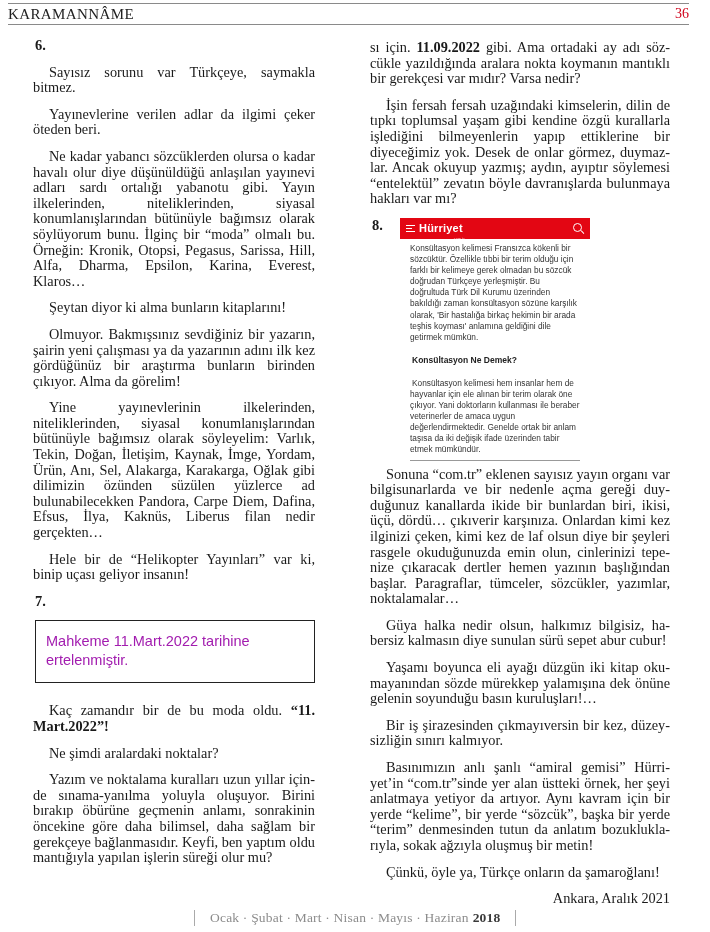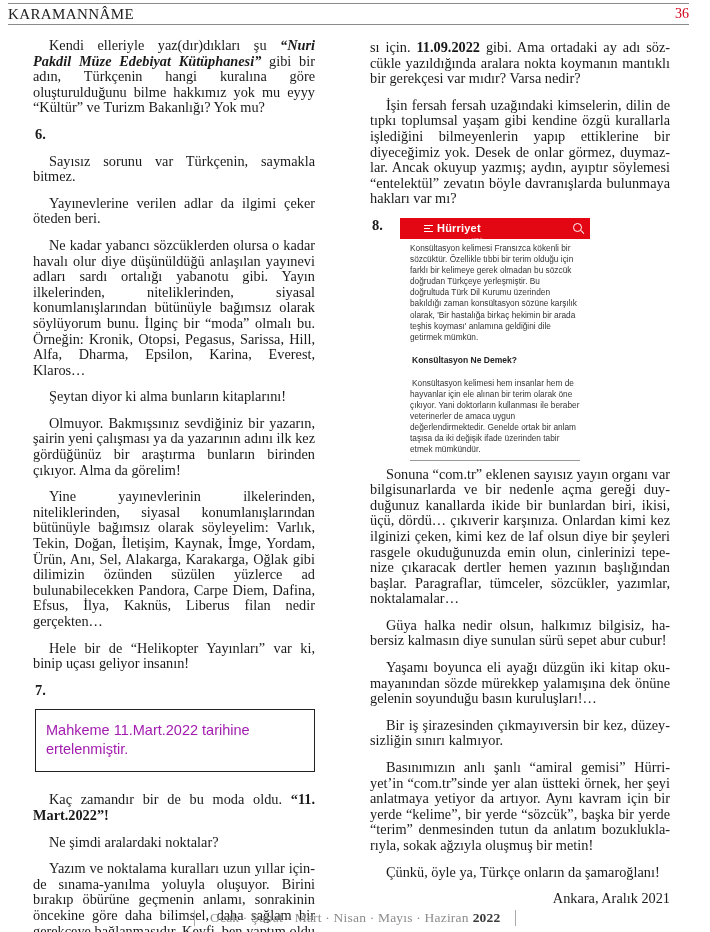--- a/index.html
+++ b/index.html
@@ -29,21 +29,21 @@
     text-align: left;
   }
 
   .news-row { display: flex; align-items: flex-start; margin: 0 0 6px 0; }
   .news-row .num { margin: 0; width: 30px; padding-left: 2px; }
   .news {
     width: 190px; font-family: "Liberation Sans", "DejaVu Sans", sans-serif; color: #333;
     font-size: 8.3px; line-height: 11.1px; text-align: left; margin-left: -2px;
   }
   .news .bar {
-    background: #e30613; height: 21px; display: flex; align-items: center; padding: 0 8px 0 24px; position: relative;
+    background: #e30613; height: 21px; display: flex; align-items: center; padding: 0 8px 0 6px; position: relative;
   }
   .news .menu { display: inline-block; width: 9px; margin-right: 4px; }
   .news .menu i { display: block; height: 1.2px; background: #fff; margin: 1.8px 0; }
   .news .menu i:nth-child(2) { width: 6px; }
   .news .logo { color: #fff; font-weight: bold; font-size: 11px; letter-spacing: 0.2px; position: relative; }
   .news .logo small { position: absolute; right: -2px; top: 11px; font-size: 3.5px; font-weight: normal; opacity: 0.8; }
   .news .search { position: absolute; right: 8px; top: 5px; width: 7px; height: 7px; border: 1.3px solid #fff; border-radius: 50%; }
   .news .search::after { content: ""; position: absolute; width: 1.4px; height: 4px; background: #fff; right: -2.5px; bottom: -3px; transform: rotate(-45deg); }
   .news .body { padding: 4px 10px 2px 10px; }
   .news .body p { margin: 0; text-indent: 0; text-align: left; }
@@ -59,23 +59,22 @@
 </style>
 </head>
 <body>
 
 <div class="header">
   <span class="title">KARAMANNÂME</span>
   <span class="pnum">36</span>
 </div>
 
 <div class="col left">
-  <p><span>Kendi elleriyle yaz(dır)dıkları şu </span><b class="bi">“Nuri Pakdil Müze Edebiyat Kütüphanesi”</b><span> gibi bir adın, Türkçe­nin hangi kuralına göre oluşturulduğunu bilme hak­kımız yok mu eyyy “Kültür” ve Turizm Bakanlığı? Yok mu?</span></p>
   <div class="num">6.</div>
-  <p>Sayısız sorunu var Türkçenin, saymakla bitmez.</p>
+  <p>Sayısız sorunu var Türkçeye, saymakla bitmez.</p>
   <p>Yayınevlerine verilen adlar da ilgimi çeker öte­den beri.</p>
   <p>Ne kadar yabancı sözcüklerden olursa o kadar havalı olur diye düşünüldüğü anlaşılan yayınevi adları sardı ortalığı yabanotu gibi. Yayın ilkelerin­den, niteliklerinden, siyasal konumlanışlarından bütünüyle bağımsız olarak söylüyorum bunu. İlginç bir “moda” olmalı bu. Örneğin: Kronik, Otopsi, Pe­gasus, Sarissa, Hill, Alfa, Dharma, Epsilon, Karina, Everest, Klaros…</p>
   <p>Şeytan diyor ki alma bunların kitaplarını!</p>
   <p>Olmuyor. Bakmışsınız sevdiğiniz bir yazarın, şairin yeni çalışması ya da yazarının adını ilk kez gördüğünüz bir araştırma bunların birinden çıkıyor. Alma da görelim!</p>
   <p>Yine yayınevlerinin ilkelerinden, niteliklerinden, siyasal konumlanışlarından bütünüyle bağımsız olarak söyleyelim: Varlık, Tekin, Doğan, İletişim, Kaynak, İmge, Yordam, Ürün, Anı, Sel, Alakarga, Karakarga, Oğlak gibi dilimizin özünden süzü­len yüzlerce ad bulunabilecekken Pandora, Carpe Diem, Dafina, Efsus, İlya, Kaknüs, Liberus filan nedir gerçekten…</p>
   <p>Hele bir de “Helikopter Yayınları” var ki, binip uçası geliyor insanın!</p>
   <div class="num">7.</div>
   <div class="quote-box">Mahkeme 11.Mart.2022 tarihine ertelenmiştir.</div>
   <p><span>Kaç zamandır bir de bu moda oldu. </span><b>“11. Mart.2022”!</b></p>
   <p>Ne şimdi aralardaki noktalar?</p>
@@ -112,15 +111,15 @@
   <p>Güya halka nedir olsun, halkımız bilgisiz, ha­bersiz kalmasın diye sunulan sürü sepet abur cubur!</p>
   <p>Yaşamı boyunca eli ayağı düzgün iki kitap oku­mayanından sözde mürekkep yalamışına dek önüne gelenin soyunduğu basın kuruluşları!…</p>
   <p>Bir iş şirazesinden çıkmayıversin bir kez, düzey­sizliğin sınırı kalmıyor.</p>
   <p>Basınımızın anlı şanlı “amiral gemisi” Hürri­yet’in “com.tr”sinde yer alan üstteki örnek, her şeyi anlatmaya yetiyor da artıyor. Aynı kavram için bir yerde “kelime”, bir yerde “sözcük”, başka bir yerde “terim” denmesinden tutun da anlatım bozuklukla­rıyla, sokak ağzıyla oluşmuş bir metin!</p>
   <p>Çünkü, öyle ya, Türkçe onların da şamaroğlanı!</p>
   <p class="right-al">Ankara, Aralık 2021</p>
 </div>
 
 <div class="footer">
   <span class="bar-l"></span>
-  <span class="text"><span>Ocak · Şubat · Mart · Nisan · Mayıs · Haziran</span><span class="year">2022</span></span>
+  <span class="text"><span>Ocak · Şubat · Mart · Nisan · Mayıs · Haziran</span><span class="year">2018</span></span>
   <span class="bar-r"></span>
 </div>
 
 </body></html>

